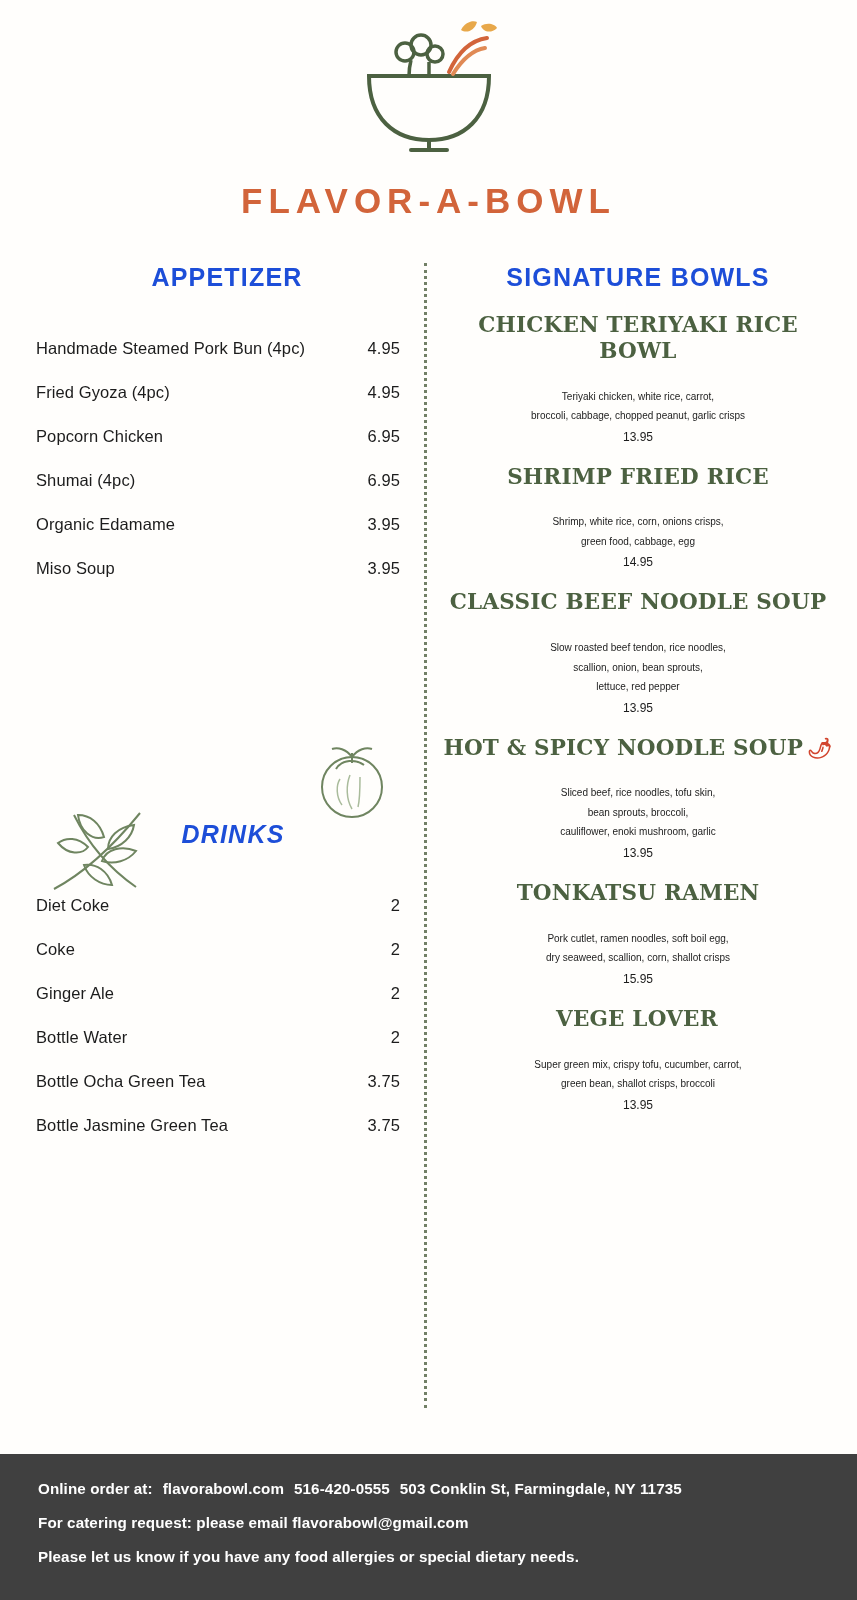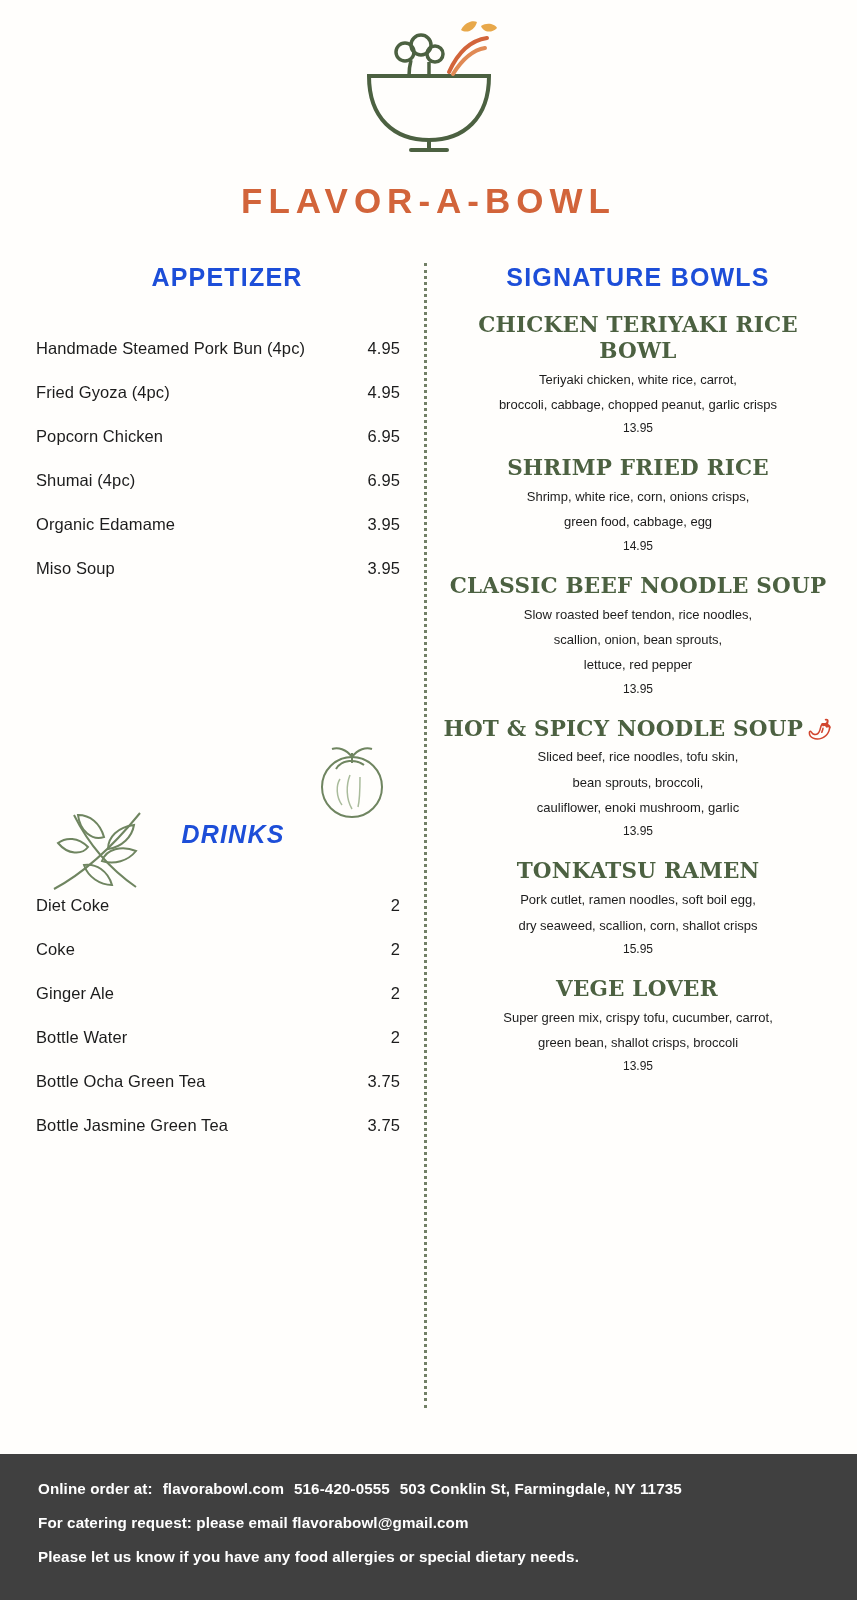--- a/index.html
+++ b/index.html
@@ -110,22 +110,22 @@
     font-family: "DejaVu Serif", serif;
     font-weight: bold;
     color: #4c6141;
     font-size: 21.5px;
     letter-spacing: .2px;
     line-height: 1.2;
     position: relative;
     display: inline-block;
   }
   .bowl-desc {
-    margin-top: 3px;
-    font-size: 13px;
+    margin-top: 23px;
+    font-size: 10px;
     color: #1c1c1c;
     line-height: 1.95;
   }
   .bowl-price {
     margin-top: 4px;
     font-size: 12px;
     color: #1c1c1c;
   }
   .chili-icon { color: #d2452e; font-size: 20px; margin-left: 4px; }
   .leaf-icon { color: #4c6141; font-size: 20px; margin-left: 2px; }

